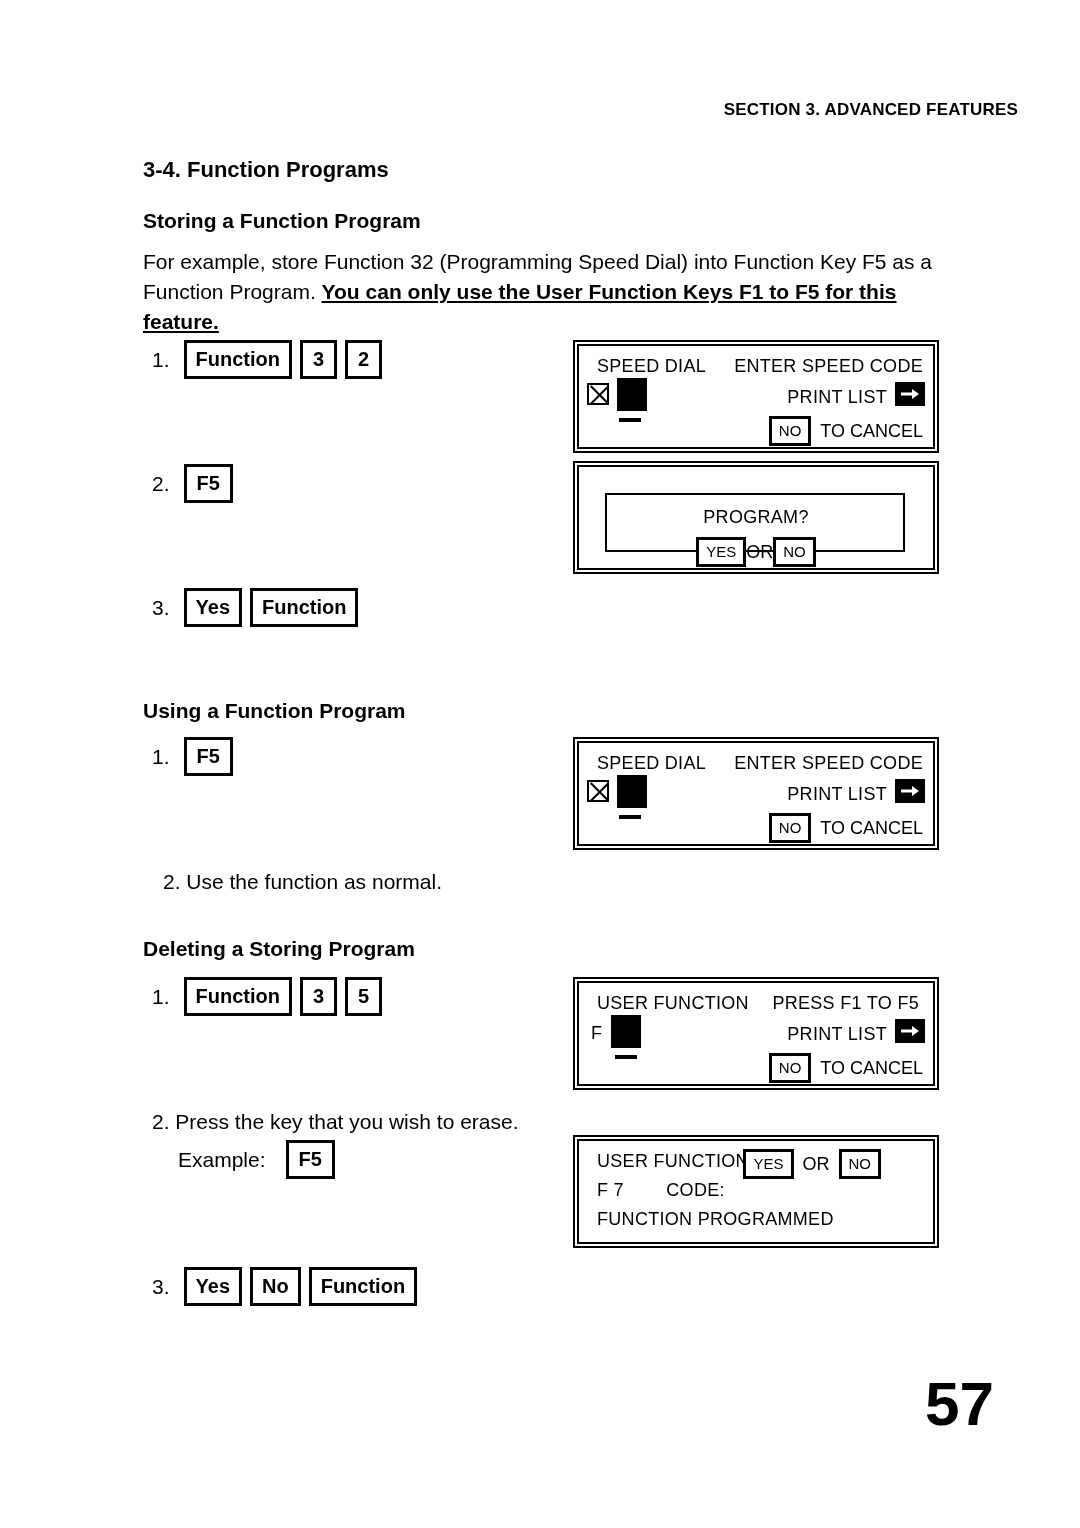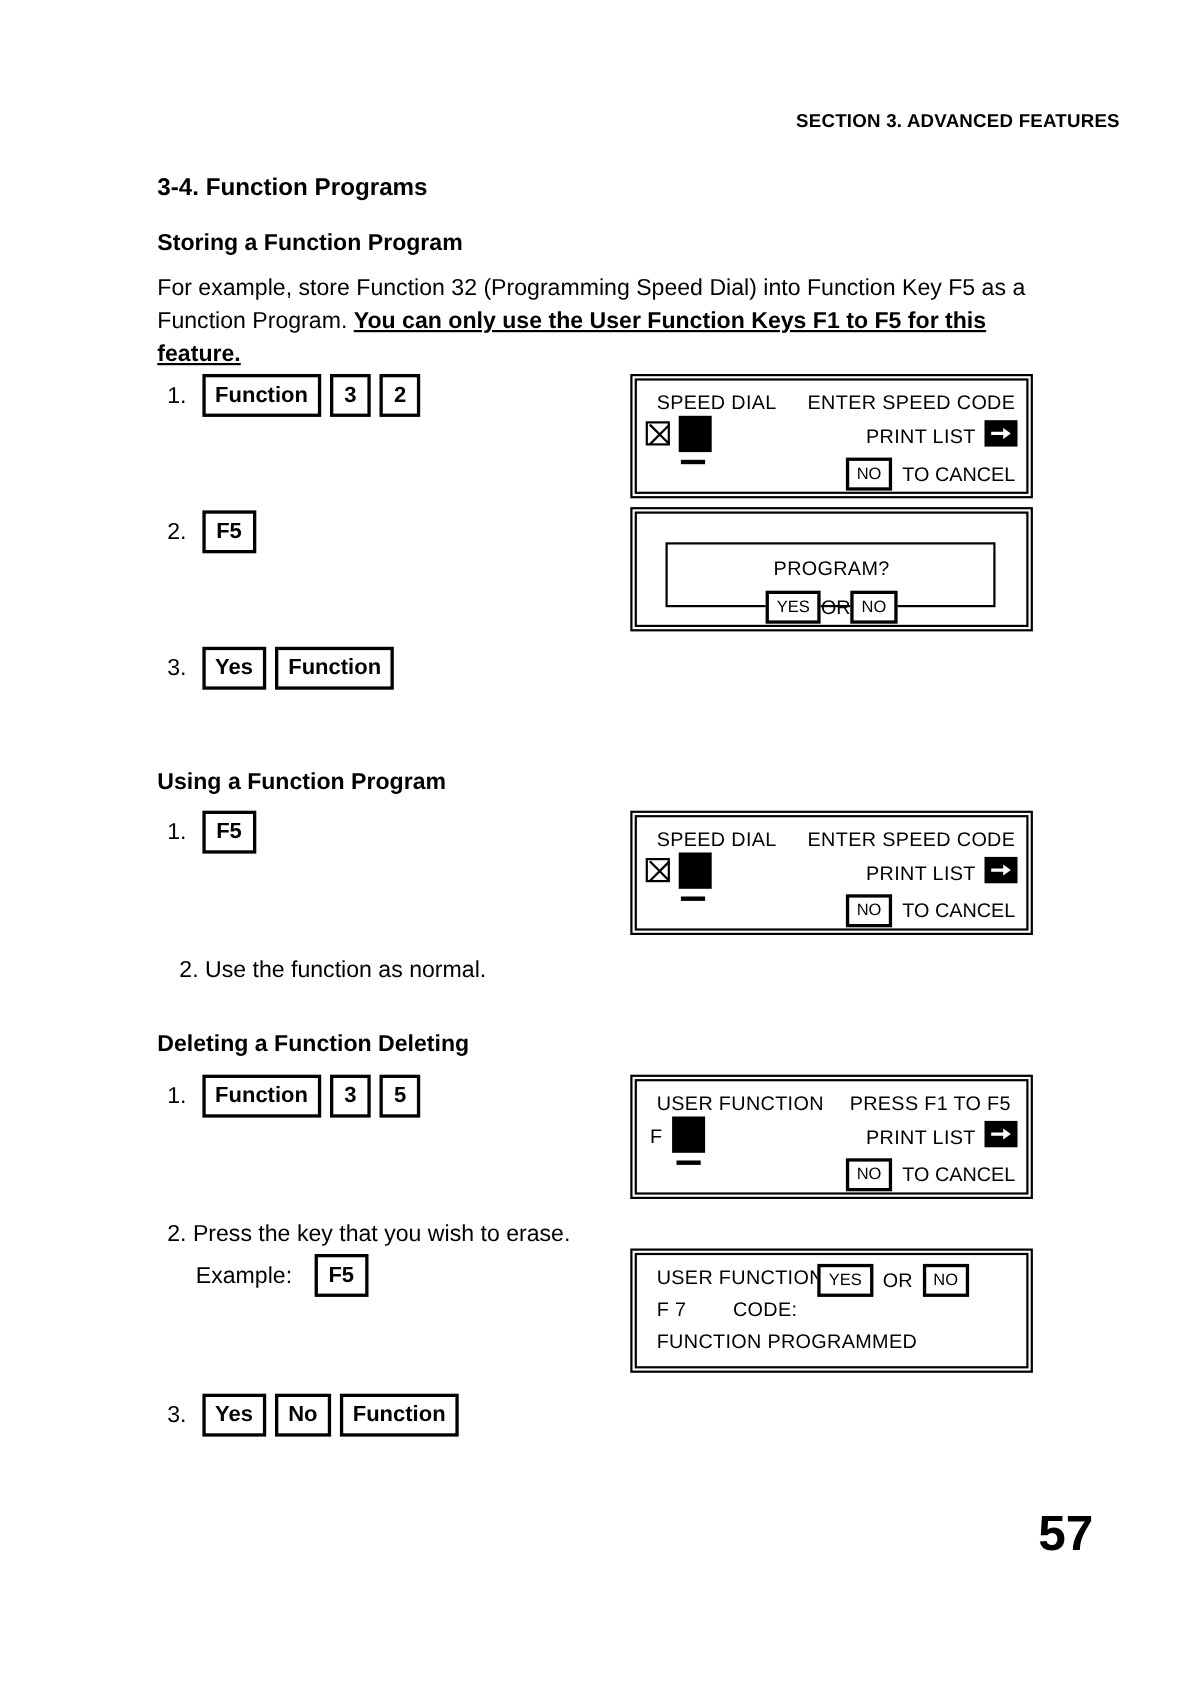--- a/index.html
+++ b/index.html
@@ -179,21 +179,21 @@
     position: absolute;
     border: 2px solid #000;
     box-sizing: border-box;
   }
 
   
   .page-number {
     position: absolute;
     right: 86px;
     top: 1368px;
-    font-size: 45px;
+    font-size: 62px;
     font-weight: bold;
     text-align: center;
   }
 </style>
 </head>
 <body>
 
 <div class="page">
 
   <div class="running-header">SECTION 3. ADVANCED FEATURES</div>
@@ -287,21 +287,21 @@
       </span>
 
       <span class="softkey-row" style="right:10px; top:70px;">
         <span class="softkey">NO</span>
         <span class="gap"></span>
         <span>TO CANCEL</span>
       </span>
     </div>
   </div>
 
-  <div class="h-sub" style="left:143px; top:937px;">Deleting a Function Deleting</div>
+  <div class="h-sub" style="left:143px; top:937px;">Deleting a Storing Program</div>
 
   <div class="step-row" style="left:152px; top:977px;">
     <span class="step-num">1.</span>
     <span class="key">Function</span>
     <span class="key narrow">3</span>
     <span class="key narrow last">5</span>
   </div>
 
   <div class="lcd" style="left:577px; top:981px; width:358px; height:105px;">
     <div class="lcd-inner">

